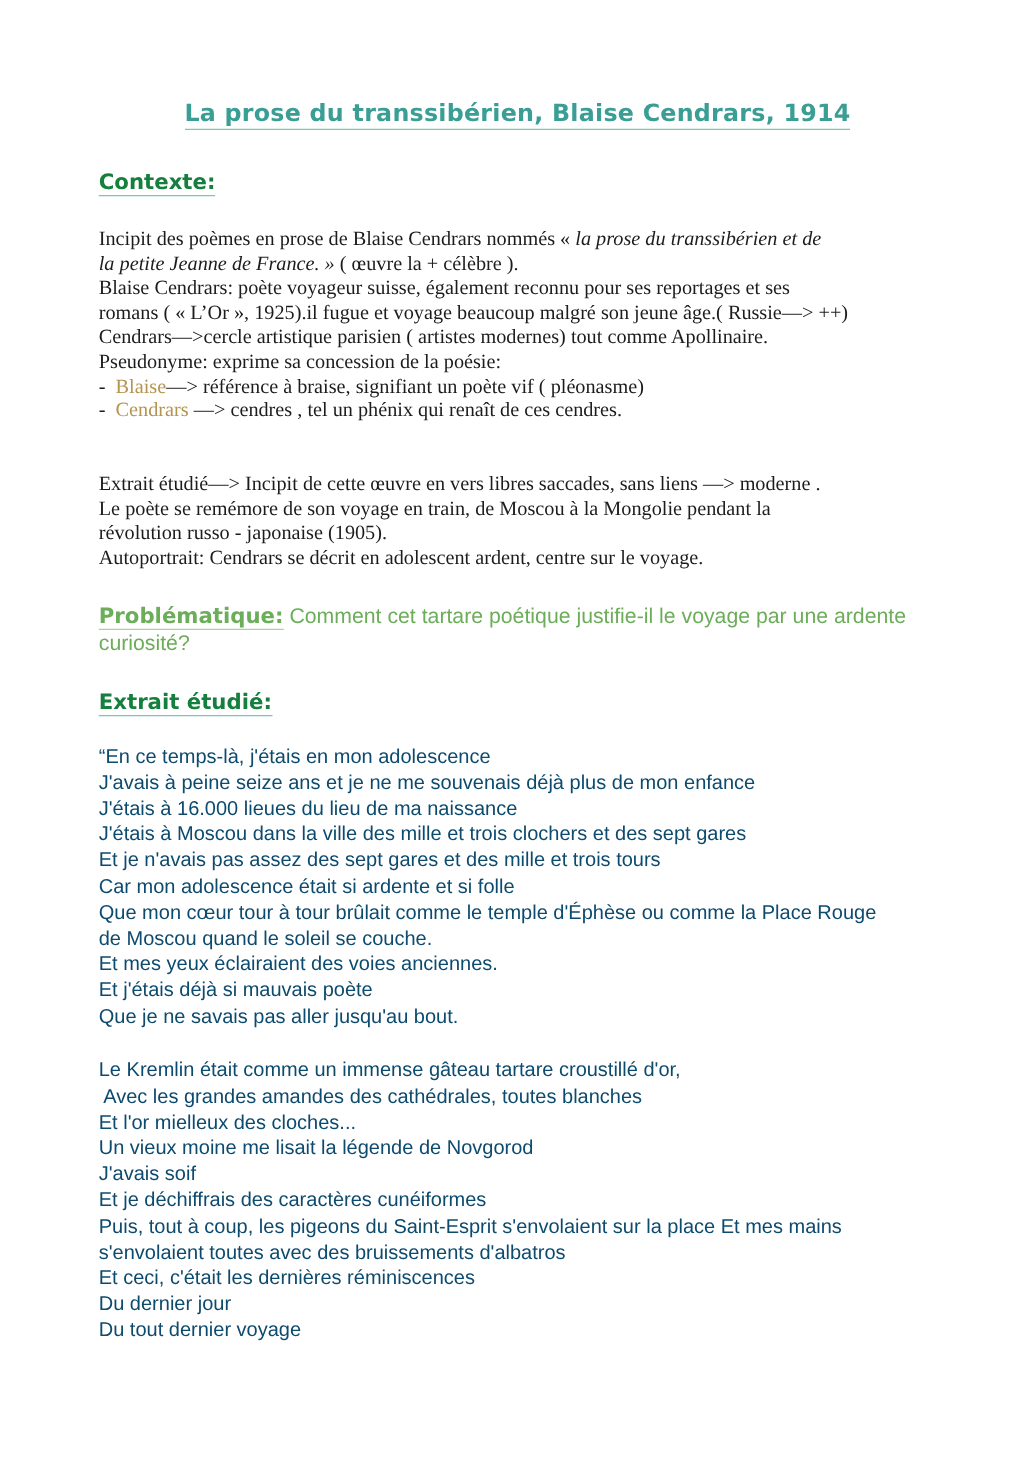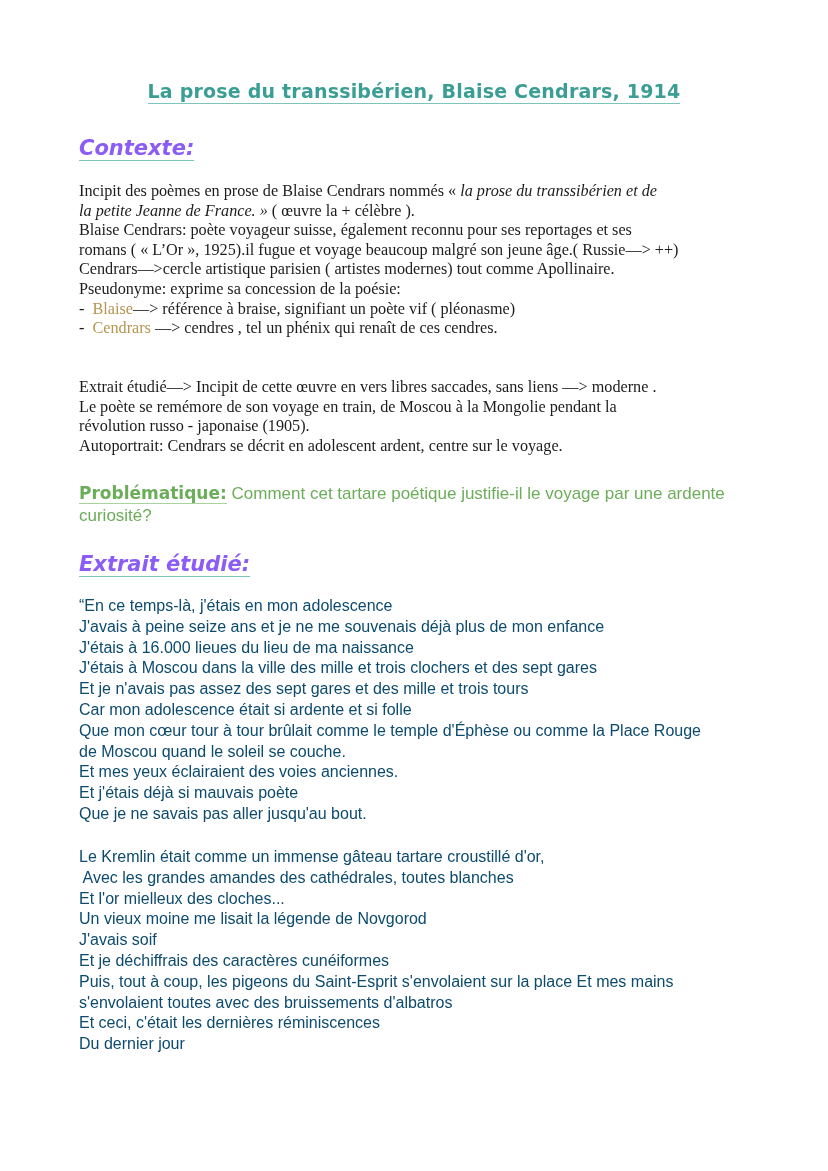--- a/index.html
+++ b/index.html
@@ -8,23 +8,22 @@
 
     .title {
       position: absolute; left: 0; top: 80px; width: 828px; text-align: center;
       font-family: "DejaVu Sans", sans-serif; font-weight: bold; font-size: 19px;
       color: #3a9e94; letter-spacing: 0.2px;
     }
     .title span { border-bottom: 1px solid #7cc4bc; padding-bottom: 1px; }
 
     .heading {
       position: absolute; left: 79px;
-      font-family: "DejaVu Sans", sans-serif; font-weight: bold; font-size: 21px;
-      color: #8b5cf6;
-      font-style: italic;
+      font-family: "DejaVu Sans", sans-serif; font-weight: bold; font-size: 17px;
+      color: #15803d;
     }
     .heading span { border-bottom: 1px solid #7cc4bc; }
 
     .serif-block {
       position: absolute; left: 79px; width: 700px;
       font-family: "Liberation Serif", serif; font-size: 16.2px; line-height: 19.6px;
       color: #1c1c1c;
     }
     .serif-block p { margin: 0; white-space: nowrap; }
     .ital { font-style: italic; }
@@ -105,15 +104,16 @@
     <p>Le Kremlin était comme un immense gâteau tartare croustillé d'or,</p>
     <p style="white-space:pre;"> Avec les grandes amandes des cathédrales, toutes blanches</p>
     <p>Et l'or mielleux des cloches...</p>
     <p>Un vieux moine me lisait la légende de Novgorod</p>
     <p>J'avais soif</p>
     <p>Et je déchiffrais des caractères cunéiformes</p>
     <p>Puis, tout à coup, les pigeons du Saint-Esprit s'envolaient sur la place Et mes mains</p>
     <p>s'envolaient toutes avec des bruissements d'albatros</p>
     <p>Et ceci, c'était les dernières réminiscences</p>
     <p>Du dernier jour</p>
+    <p>Du tout dernier voyage</p>
   </div>
 
 </div>
 
 </body></html>

